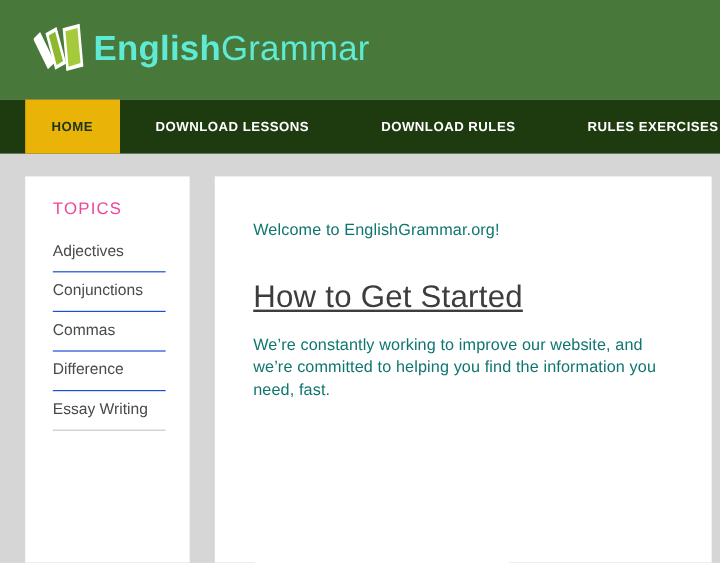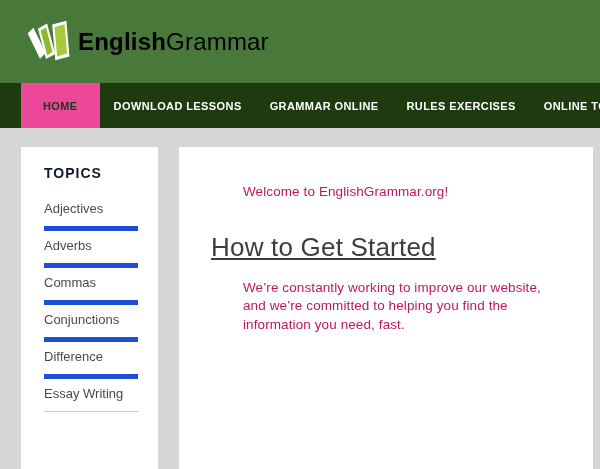--- a/index.html
+++ b/index.html
@@ -19,94 +19,93 @@
   
   .site-header {
     height: 83px;
     background: #48783a;
     display: flex;
     align-items: center;
     padding-left: 28px;
   }
   .logo { display: flex; align-items: center; cursor: pointer; }
   .logo-icon { margin-right: 4px; }
-  .logo-text { font-size: 24px; color: #000000; letter-spacing: 0.2px; }
+  .logo-text { font-size: 29px; color: #5eead4; letter-spacing: 0.2px; }
   .logo-text .bold { font-weight: 700; }
   .logo-text .light { font-weight: 400; }
 
   
   .main-nav {
     height: 45px;
     background: #1e3b10;
     display: flex;
     align-items: stretch;
     padding-left: 21px;
   }
   .nav-item {
     display: flex;
     align-items: center;
-    padding: 0 14px;
+    padding: 0 30px;
     color: #ffffff;
     font-size: 11px;
     font-weight: 700;
     letter-spacing: 0.4px;
     text-decoration: none;
     cursor: pointer;
     white-space: nowrap;
   }
   .nav-item.active {
-    background: #ec4899;
+    background: #eab308;
     color: #20361a;
     padding: 4px 22px;
   }
 
   
   .content {
     display: flex;
     align-items: flex-start;
     padding: 19px 0 0 21px;
   }
   .sidebar {
     width: 137px;
     min-height: 440px;
     background: #ffffff;
     padding: 18px 20px 0 23px;
     flex-shrink: 0;
   }
   .sidebar-title {
-    color: #0f172a;
+    color: #ec4899;
     font-size: 14px;
-    font-weight: 700;
+    font-weight: 400;
     letter-spacing: 1px;
     margin-bottom: 13px;
   }
   .topics-list { list-style: none; }
   .topics-list li {
     font-size: 13px;
     color: #4a4a4a;
     padding: 7px 0 10px;
-    border-bottom: 5px solid #1d4ed8;
+    border-bottom: 1px solid #1d4ed8;
     cursor: pointer;
   }
   .topics-list li:last-child { border-bottom: 1px solid #c9c9c9; }
 
   .main-card {
     margin-left: 21px;
     width: 414px;
     min-height: 440px;
     background: #ffffff;
     padding: 36px 34px 0 32px;
   }
   .main-card p {
     font-size: 13.5px;
     line-height: 18.5px;
-    color: #be185d;
+    color: #0f766e;
     margin-bottom: 27px;
     letter-spacing: 0.1px;
-    margin-left: 32px;
   }
   .main-card h2 {
     font-size: 26px;
     font-weight: 400;
     color: #3d3d3d;
     margin: 30px 0 16px;
     letter-spacing: 0.2px;
     text-decoration: underline;
   }
 </style>
@@ -132,34 +131,33 @@
           </g>
         </svg>
       </span>
       <span class="logo-text"><span class="bold">English</span><span class="light">Grammar</span></span>
     </div>
   </header>
 
   <nav class="main-nav">
     <a class="nav-item active">HOME</a>
     <a class="nav-item">DOWNLOAD LESSONS</a>
-    <a class="nav-item">GRAMMAR ONLINE</a>
+    <a class="nav-item">DOWNLOAD RULES</a>
     <a class="nav-item">RULES EXERCISES</a>
     <a class="nav-item">ONLINE TOOLS</a>
   </nav>
 
   <div class="content">
 
     <aside class="sidebar">
       <h3 class="sidebar-title">TOPICS</h3>
       <ul class="topics-list">
         <li>Adjectives</li>
-        <li>Adverbs</li>
+        <li>Conjunctions</li>
         <li>Commas</li>
-        <li>Conjunctions</li>
         <li>Difference</li>
         <li>Essay Writing</li>
 
       </ul>
     </aside>
 
     <main class="main-card">
       <p>Welcome to EnglishGrammar.org!</p>
       <h2>How to Get Started</h2>
       <p>We’re constantly working to improve our website, and we’re committed to helping you find the information you need, fast.</p>

